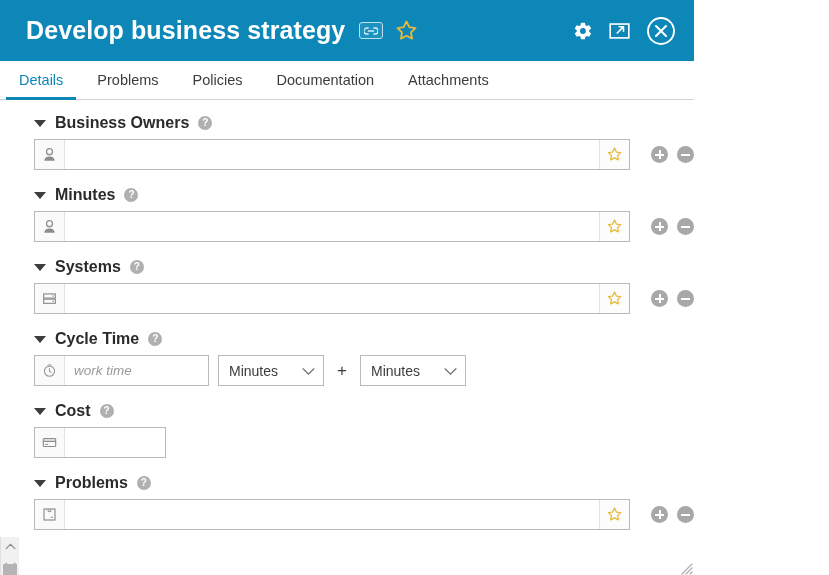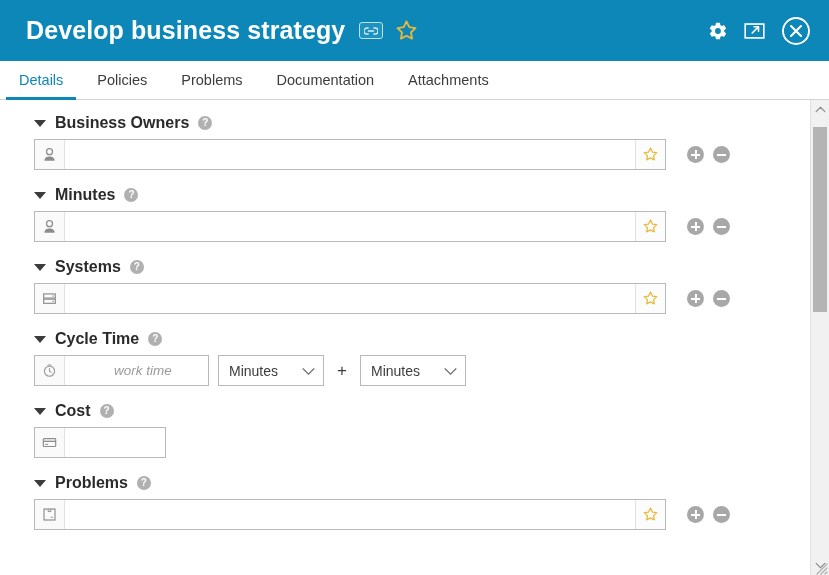--- a/index.html
+++ b/index.html
@@ -9,21 +9,21 @@
   }
   body {
     width: 829px;
     height: 575px;
     overflow: hidden;
     font-family: "Liberation Sans", sans-serif;
     color: #333333;
   }
   .app {
     position: relative;
-    width: 829px;
+    width: 694px;
     height: 575px;
     background: #ffffff;
   }
 
   
   .titlebar {
     position: relative;
     height: 61px;
     background: #0d87b8;
     display: flex;
@@ -99,20 +99,21 @@
     bottom: -1px;
     height: 3px;
     background: #0d87b8;
   }
 
   
   .content-wrap {
     position: relative;
     height: 475px;
     display: flex;
+    flex-direction: column;
   }
   .content {
     position: relative;
     flex: 1;
     padding: 14px 0 0 0;
     overflow: hidden;
     background: #ffffff;
   }
 
   .field-group {
@@ -162,21 +163,20 @@
   }
 
   .input-box {
     position: relative;
     display: flex;
     align-items: stretch;
     height: 31px;
     border: 1px solid #b9b9b9;
     background: #ffffff;
     box-sizing: border-box;
-    gap: 40px;
   }
   .input-box.wide { width: 632px; }
   .input-box.cost { width: 132px; }
   .input-box.time { width: 175px; }
 
   .in-icon {
     width: 29px;
     border-right: 1px solid #e2e2e2;
     background: #fafafa;
     display: flex;
@@ -338,22 +338,22 @@
         <svg width="30" height="30" viewBox="0 0 30 30" aria-hidden="true">
           <circle cx="15" cy="15" r="13" fill="none" stroke="#ffffff" stroke-width="1.9"></circle>
           <path d="M10 10l10 10M20 10L10 20" stroke="#ffffff" stroke-width="2.1" stroke-linecap="round"></path>
         </svg>
       </span>
     </div>
   </div>
 
   <div class="tabbar">
     <div class="tab active">Details</div>
+    <div class="tab">Problems</div>
     <div class="tab">Policies</div>
-    <div class="tab">Problems</div>
     <div class="tab">Documentation</div>
     <div class="tab">Attachments</div>
   </div>
 
   <div class="content-wrap">
     <div class="content">
 
       <div class="field-group">
         <div class="group-header">
           <span class="caret"></span>

